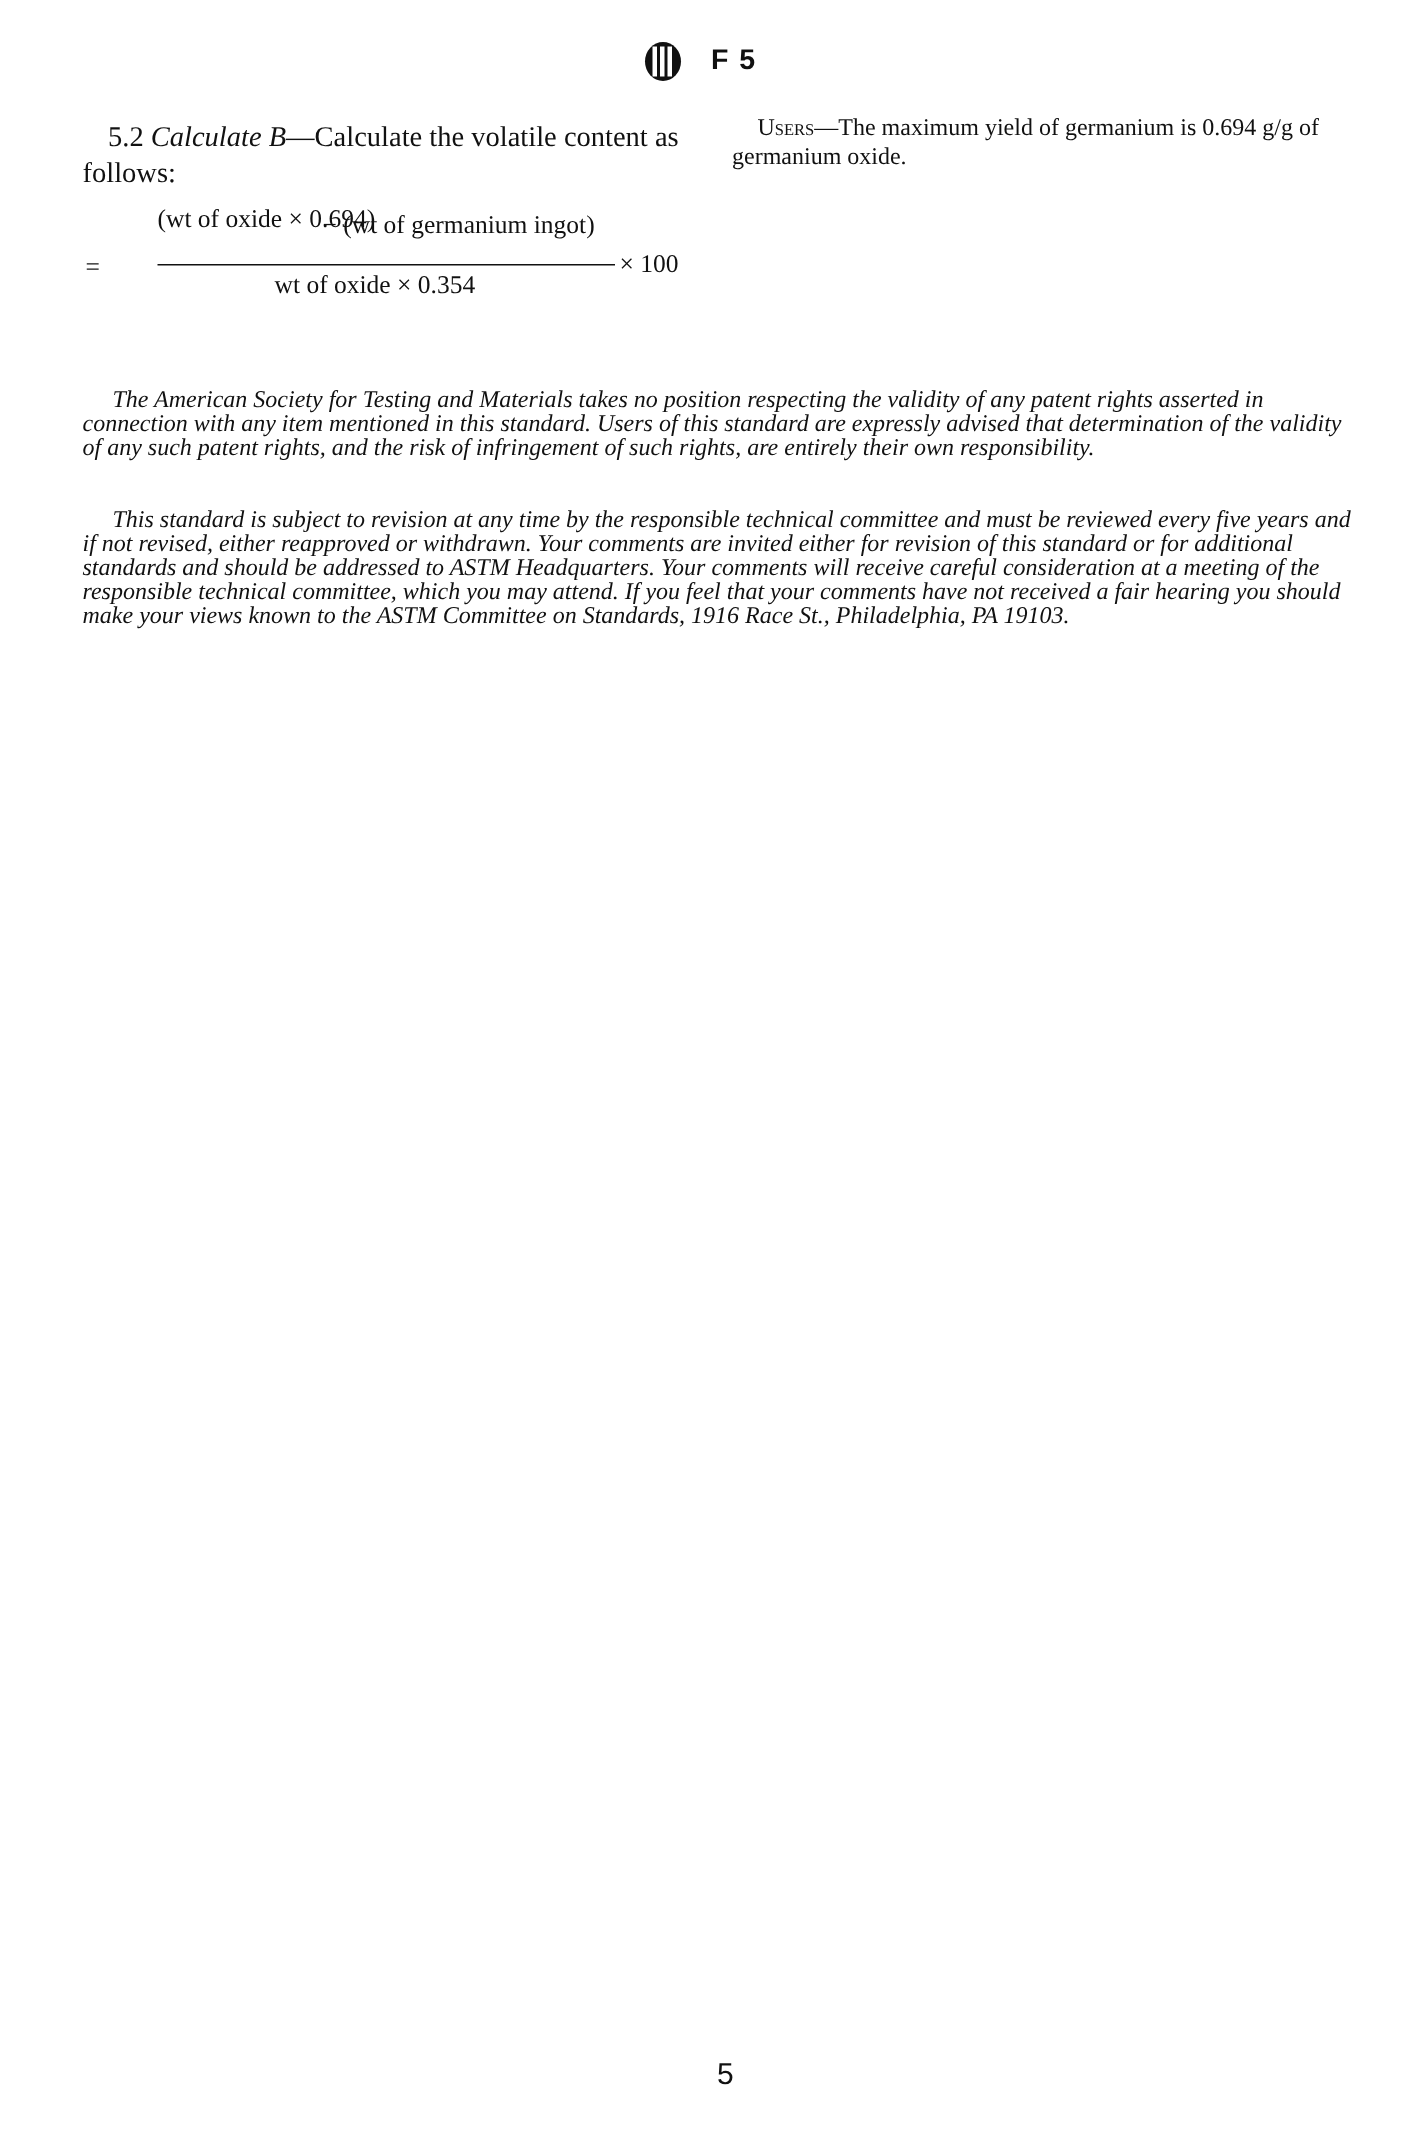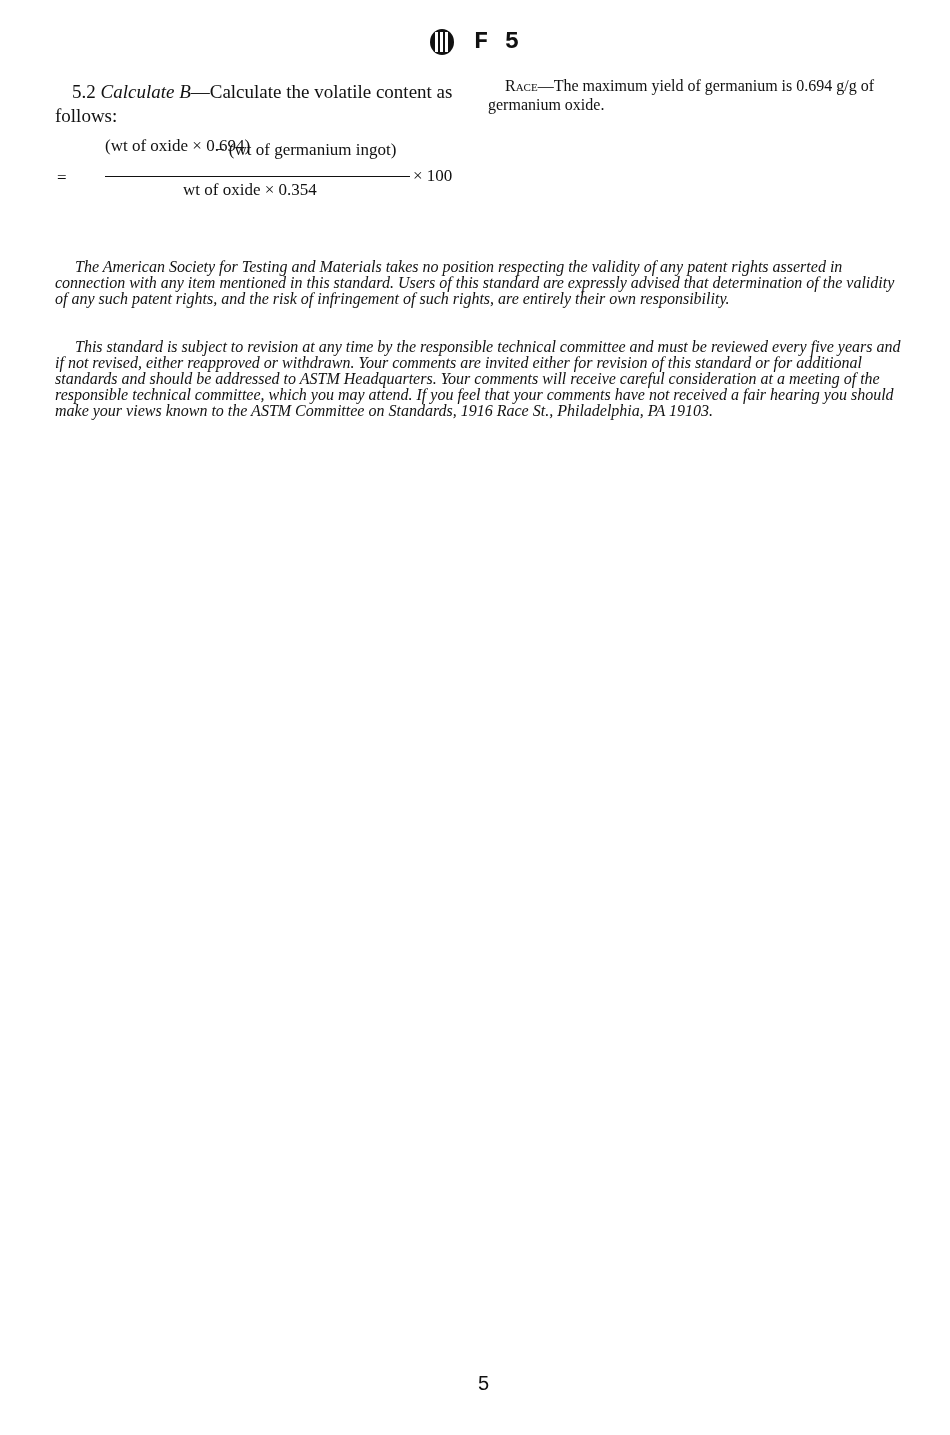--- a/index.html
+++ b/index.html
@@ -1,21 +1,21 @@
 <!DOCTYPE html>
 <html><head>
 <meta charset="utf-8">
 <style>
   html, body { margin:0; padding:0; }
   body { width:950px; height:1435px; background:#ffffff; color:#111; position:relative; overflow:hidden; font-family:"Liberation Serif", "DejaVu Serif", serif; }
   .abs { position:absolute; }
   .header { left:430px; top:28px; display:flex; align-items:center; gap:20px; }
   .logo { width:24px; height:26px; border-radius:50%; background:#111; position:relative; overflow:hidden; }
   .logo span { position:absolute; top:3px; width:3px; height:20px; background:#fff; }
-  .designation { font-family:Liberation Mono, monospace; font-weight:bold; font-size:24px; letter-spacing:1px; }
+  .designation { font-family:Liberation Sans, sans-serif; font-weight:bold; font-size:19px; letter-spacing:1px; }
   .col-left { left:55px; top:80px; width:410px; font-size:19px; line-height:24px; }
   .col-right { left:488px; top:76px; width:420px; }
   .para { text-indent:17px; margin:0; }
   .it { font-style:italic; }
   .vol-label { font-size:17px; margin-top:8px; }
   .formula { position:relative; height:80px; margin-top:4px; font-size:17px; }
   .note { font-size:16px; line-height:19px; text-indent:17px; margin:0; }
   .smallcaps { font-variant:small-caps; }
   .section-heading { font-weight:bold; font-size:19px; margin-top:26px; }
   .report-para { font-size:19px; line-height:24px; text-indent:17px; margin:12px 0 0 0; }
@@ -46,20 +46,20 @@
     <div class="abs" style="left:160px;top:6px;text-align:center;">− (wt of germanium ingot)</div>
     <div class="abs" style="left:2px;top:34px;">=</div>
     <div class="abs" style="left:50px;top:44px;width:305px;border-top:1px solid #111;"></div>
     <div class="abs" style="left:128px;top:46px;">wt of oxide × 0.354</div>
     <div class="abs" style="left:358px;top:32px;">× 100</div>
   </div>
 </div>
 
 <div class="abs col-right">
   <p class="note">
-    <span class="smallcaps">Race</span><span>—The maximum yield of germanium is 0.694 g/g of germanium oxide.</span>
+    <span class="smallcaps">Users</span><span>—The maximum yield of germanium is 0.694 g/g of germanium oxide.</span>
   </p>
 </div>
 
 <p class="abs footer-block fb1">The American Society for Testing and Materials takes no position respecting the validity of any patent rights asserted in connection with any item mentioned in this standard. Users of this standard are expressly advised that determination of the validity of any such patent rights, and the risk of infringement of such rights, are entirely their own responsibility.</p>
 <p class="abs footer-block fb2">This standard is subject to revision at any time by the responsible technical committee and must be reviewed every five years and if not revised, either reapproved or withdrawn. Your comments are invited either for revision of this standard or for additional standards and should be addressed to ASTM Headquarters. Your comments will receive careful consideration at a meeting of the responsible technical committee, which you may attend. If you feel that your comments have not received a fair hearing you should make your views known to the ASTM Committee on Standards, 1916 Race St., Philadelphia, PA 19103.</p>
 
 <div class="abs pagenum">5</div>
 
 </body></html>

